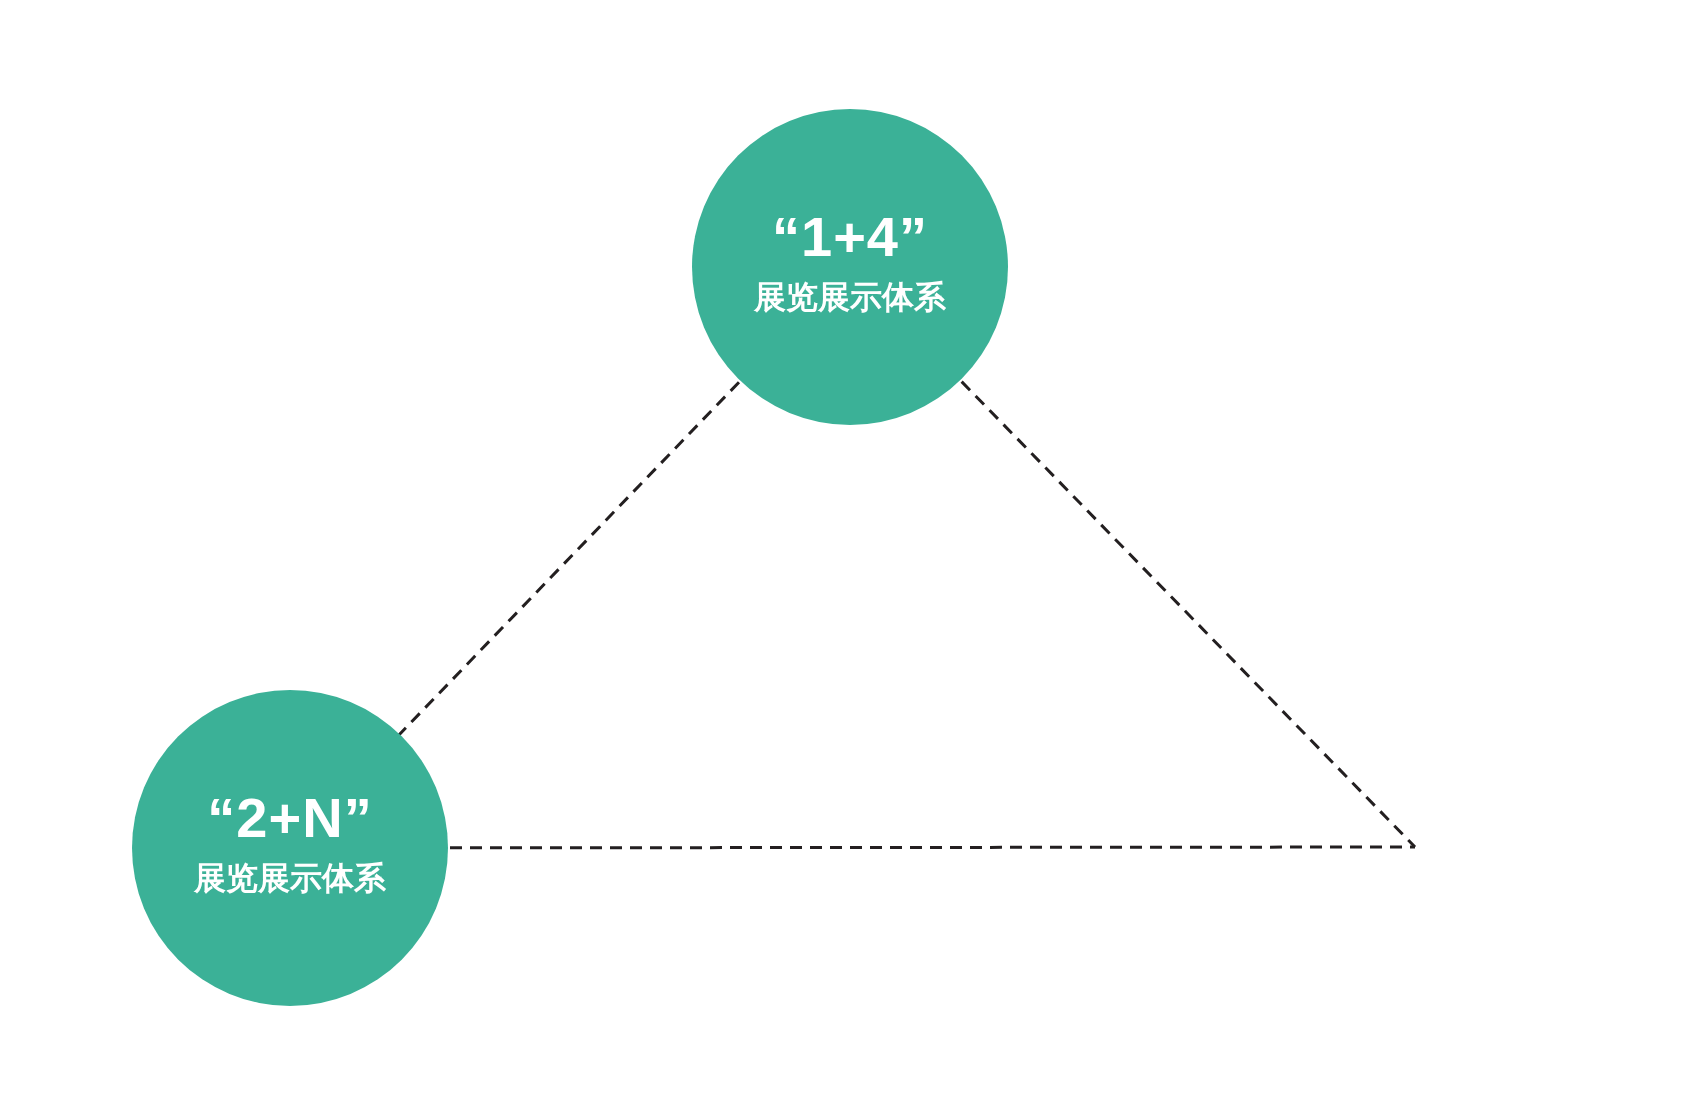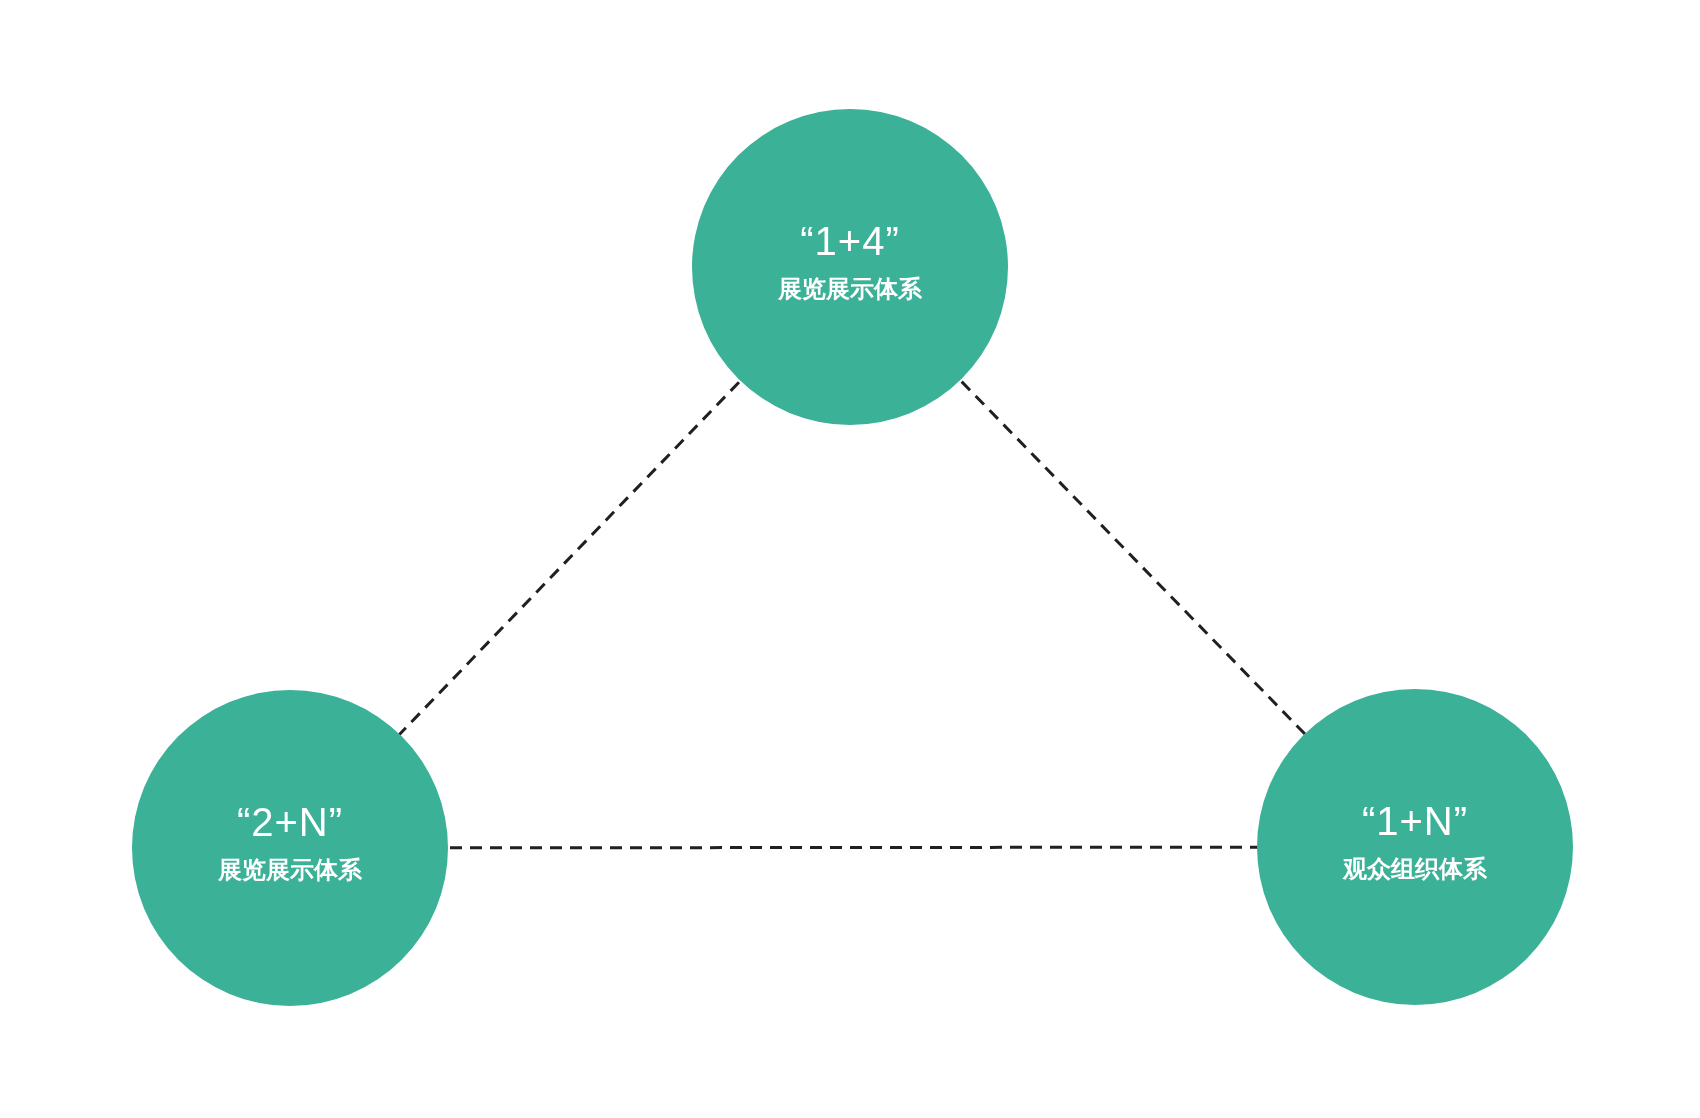--- a/index.html
+++ b/index.html
@@ -43,28 +43,28 @@
     background: var(--node-fill);
     color: var(--node-text);
     display: flex;
     flex-direction: column;
     align-items: center;
     justify-content: center;
     text-align: center;
   }
   .node-inner { transform: translateY(-6px); }
   .node-title {
-    font-size: 40px;
-    font-weight: 400;
+    font-size: 56px;
+    font-weight: 700;
     line-height: 1.0;
     letter-spacing: 1px;
     white-space: nowrap;
   }
   .node-subtitle {
-    font-size: 24px;
+    font-size: 32px;
     font-weight: 700;
     line-height: 1.0;
     margin-top: 16px;
     letter-spacing: 0px;
     white-space: nowrap;
   }
   .node--top   { left: 692px;  top: 109px; }
   .node--left  { left: 132px;  top: 690px; justify-content: center; }
   .node--right { left: 1257px; top: 689px; }
 </style>
@@ -86,20 +86,14 @@
     </div>
   </div>
 
   <div class="node node--left">
     <div class="node-inner">
       <div class="node-title">“2+N”</div>
       <div class="node-subtitle">展览展示体系</div>
     </div>
   </div>
 
-  <div class="node node--right">
-    <div class="node-inner">
-      <div class="node-title">“1+N”</div>
-      <div class="node-subtitle">观众组织体系</div>
-    </div>
-  </div>
 
 </div>
 
 </body></html>

